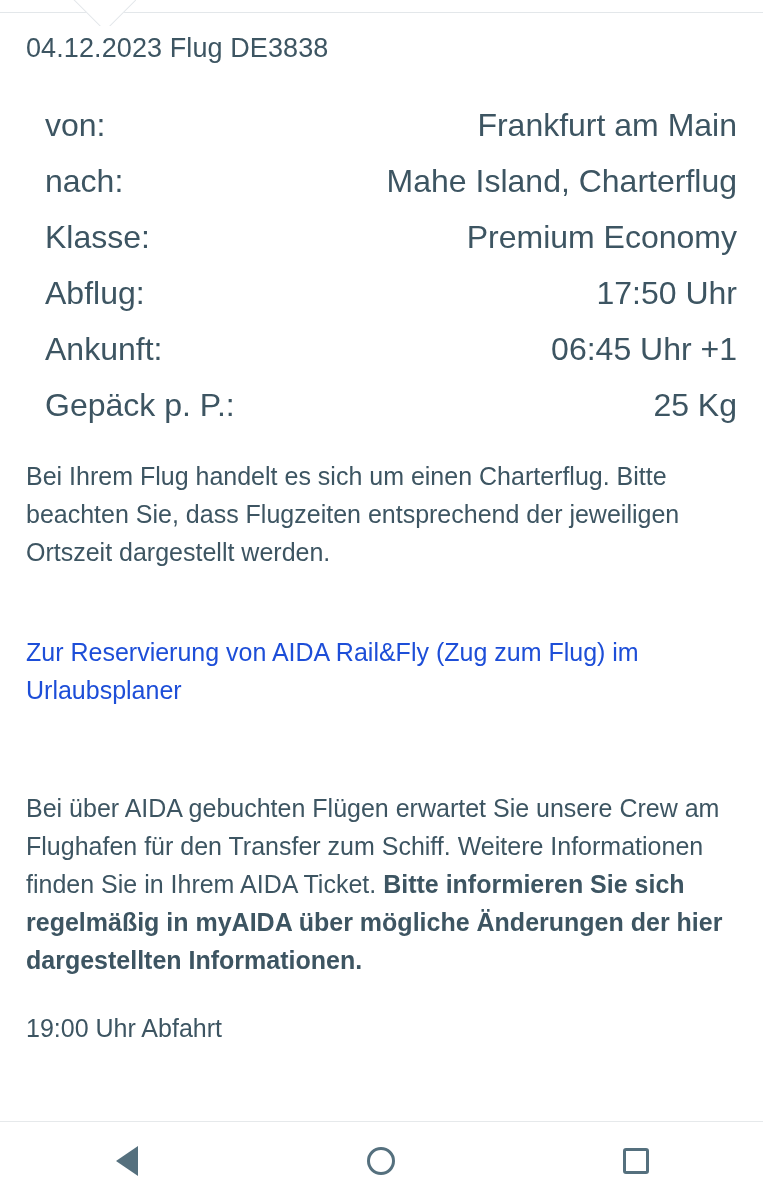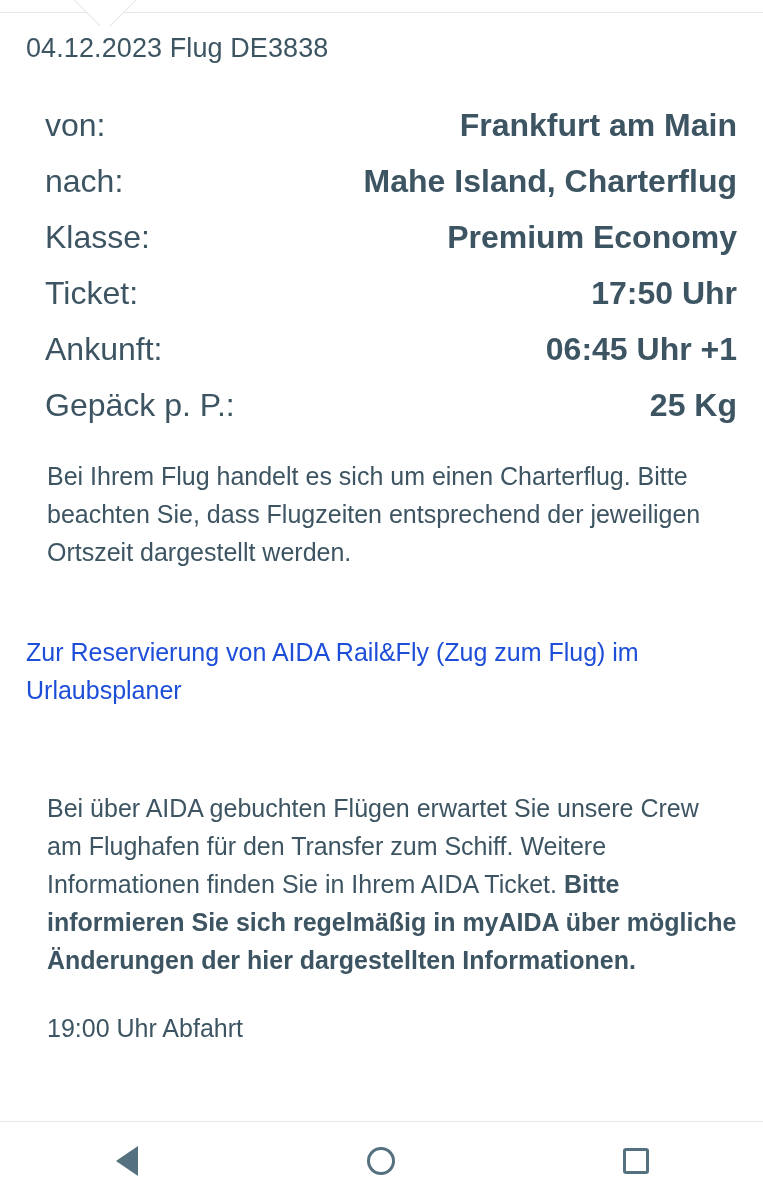--- a/index.html
+++ b/index.html
@@ -82,29 +82,27 @@
     vertical-align: top;
   }
   table.details td.label {
     padding-left: 19px;
     text-align: left;
     white-space: nowrap;
   }
   table.details td.value {
     text-align: right;
     white-space: nowrap;
-    font-weight: bold;
   }
 
   
   .para {
     font-size: 25px;
     line-height: 38px;
     color: #3d5562;
-    margin-left: 21px;
   }
   .para.first {
     margin-top: 24px;
   }
 
   .link-block {
     margin-top: 62px;
     font-size: 25px;
     line-height: 38px;
     color: #4ba3d3;
@@ -196,21 +194,21 @@
         </tr>
         <tr>
           <td class="label">nach:</td>
           <td class="value">Mahe Island, Charterflug</td>
         </tr>
         <tr>
           <td class="label">Klasse:</td>
           <td class="value">Premium Economy</td>
         </tr>
         <tr>
-          <td class="label">Ticket:</td>
+          <td class="label">Abflug:</td>
           <td class="value">17:50 Uhr</td>
         </tr>
         <tr>
           <td class="label">Ankunft:</td>
           <td class="value">06:45 Uhr +1</td>
         </tr>
         <tr>
           <td class="label">Gepäck p. P.:</td>
           <td class="value">25 Kg</td>
         </tr>

